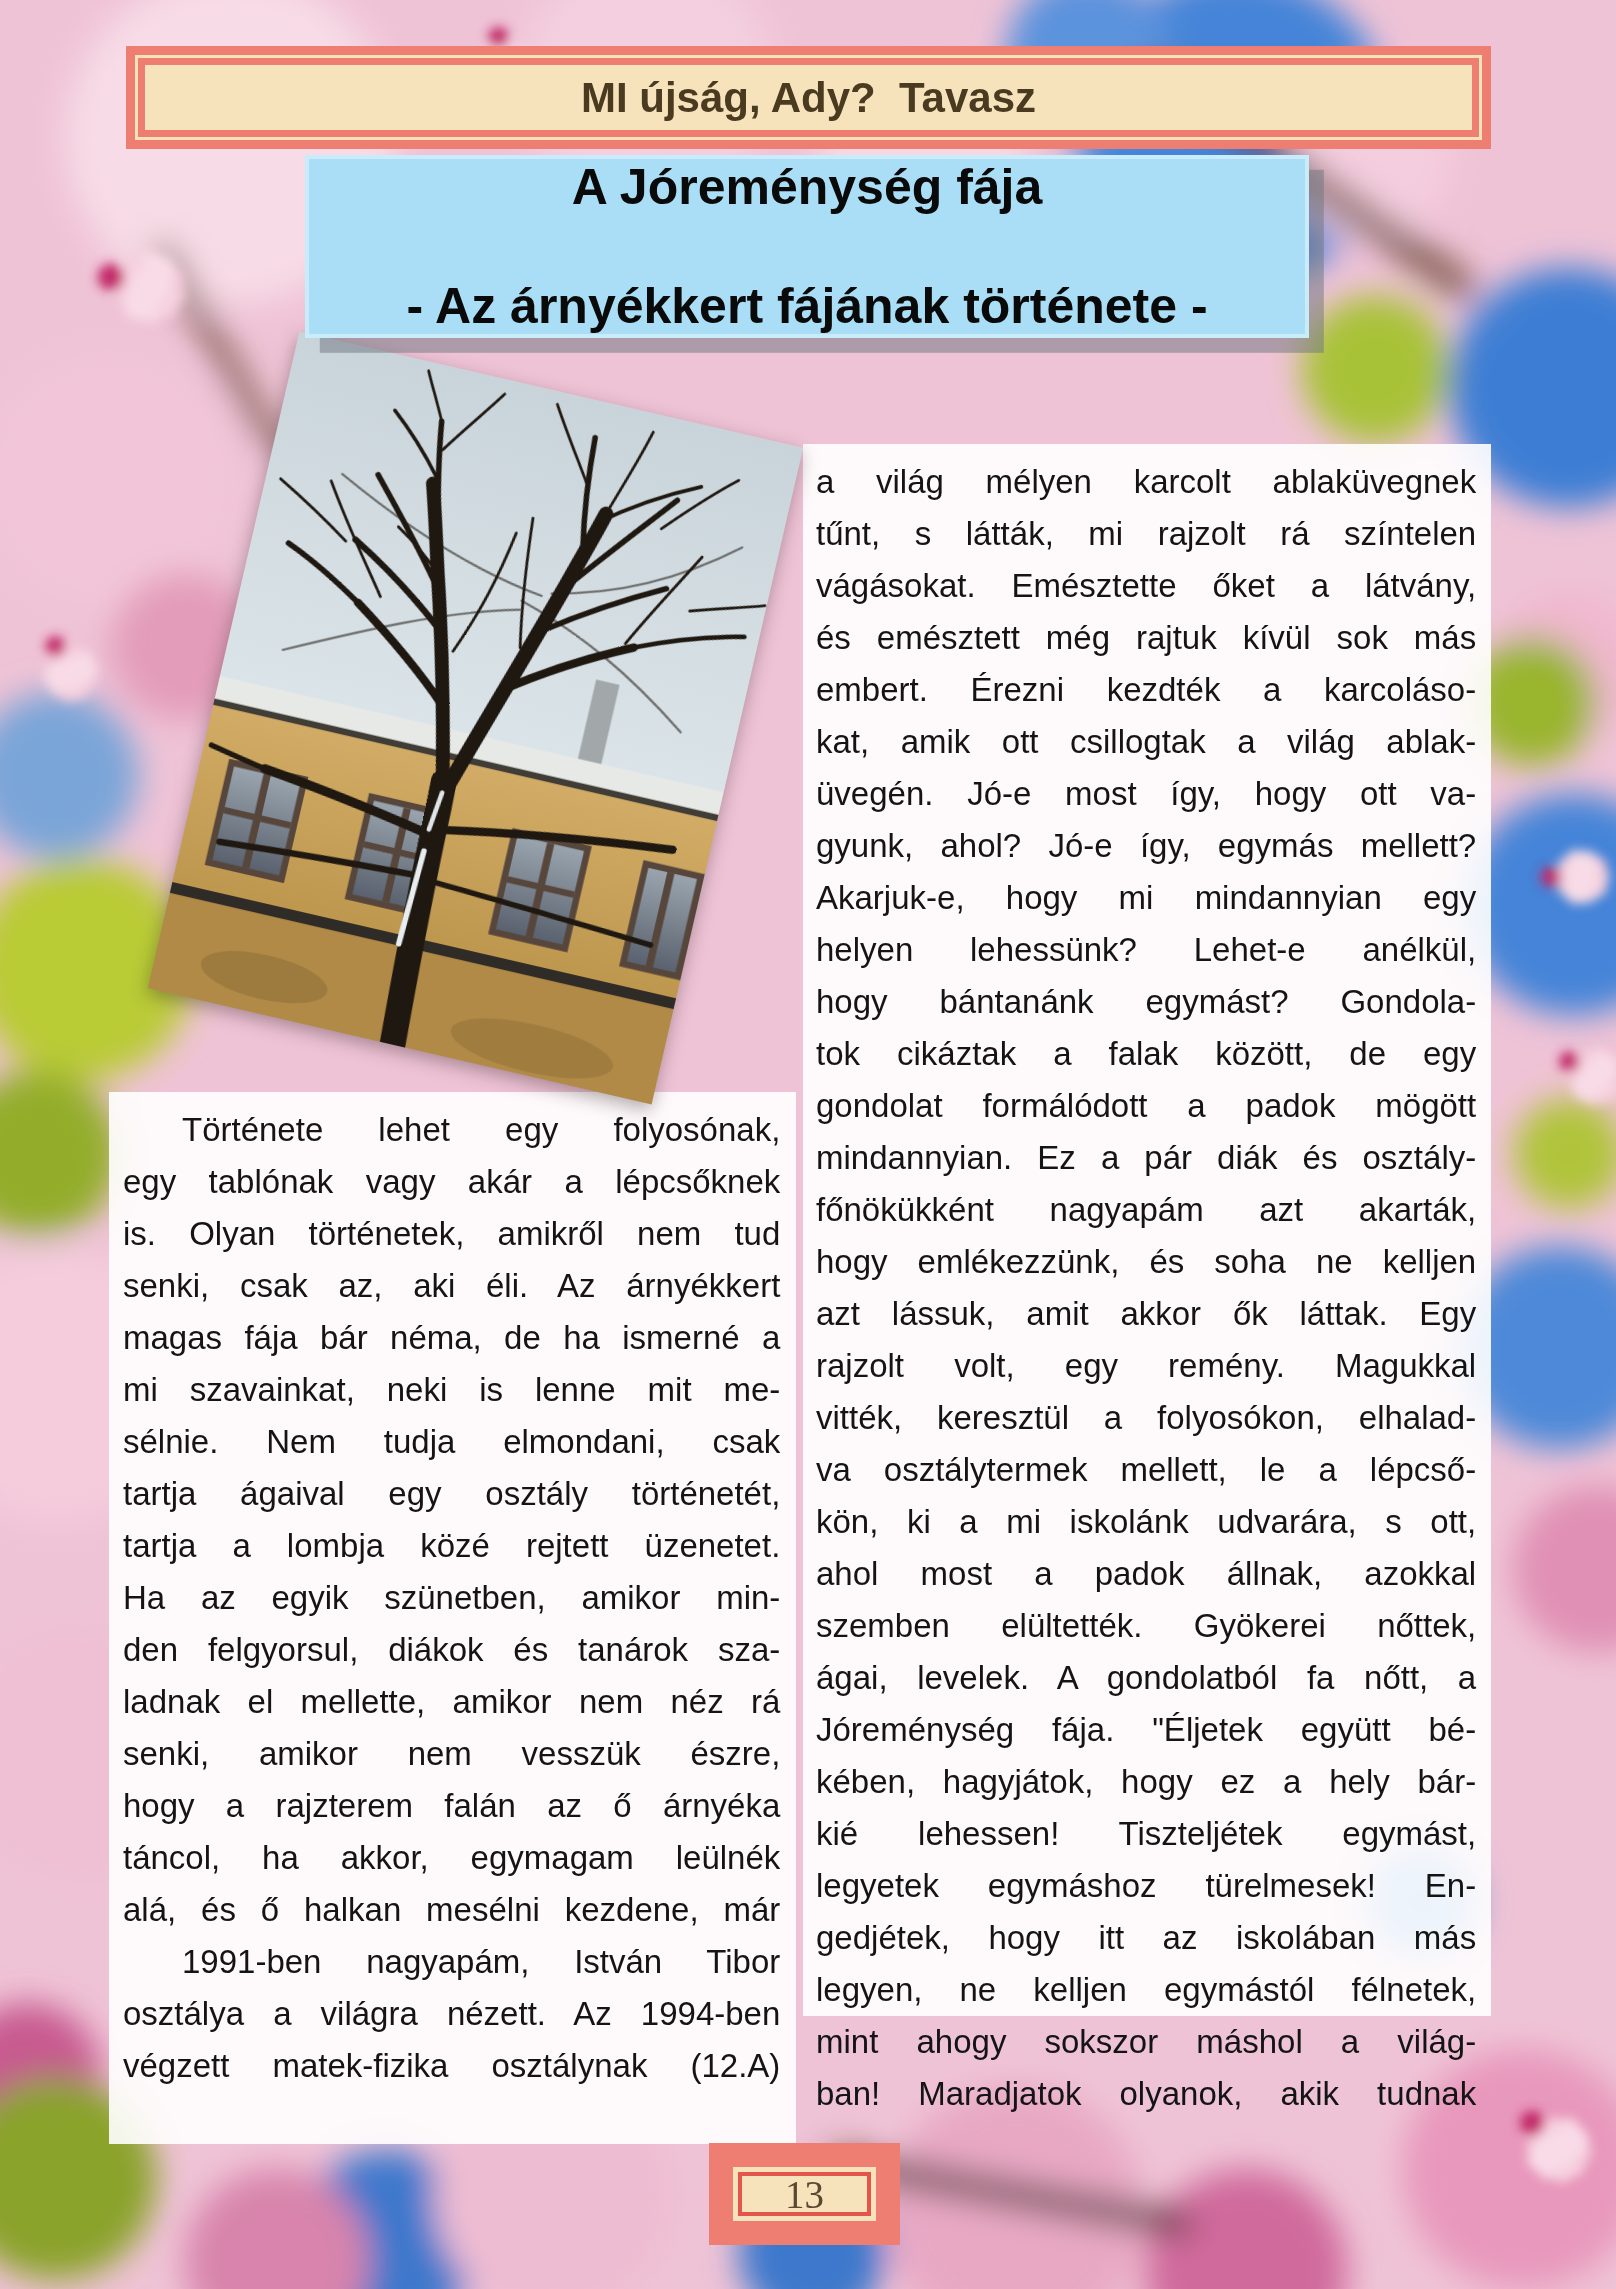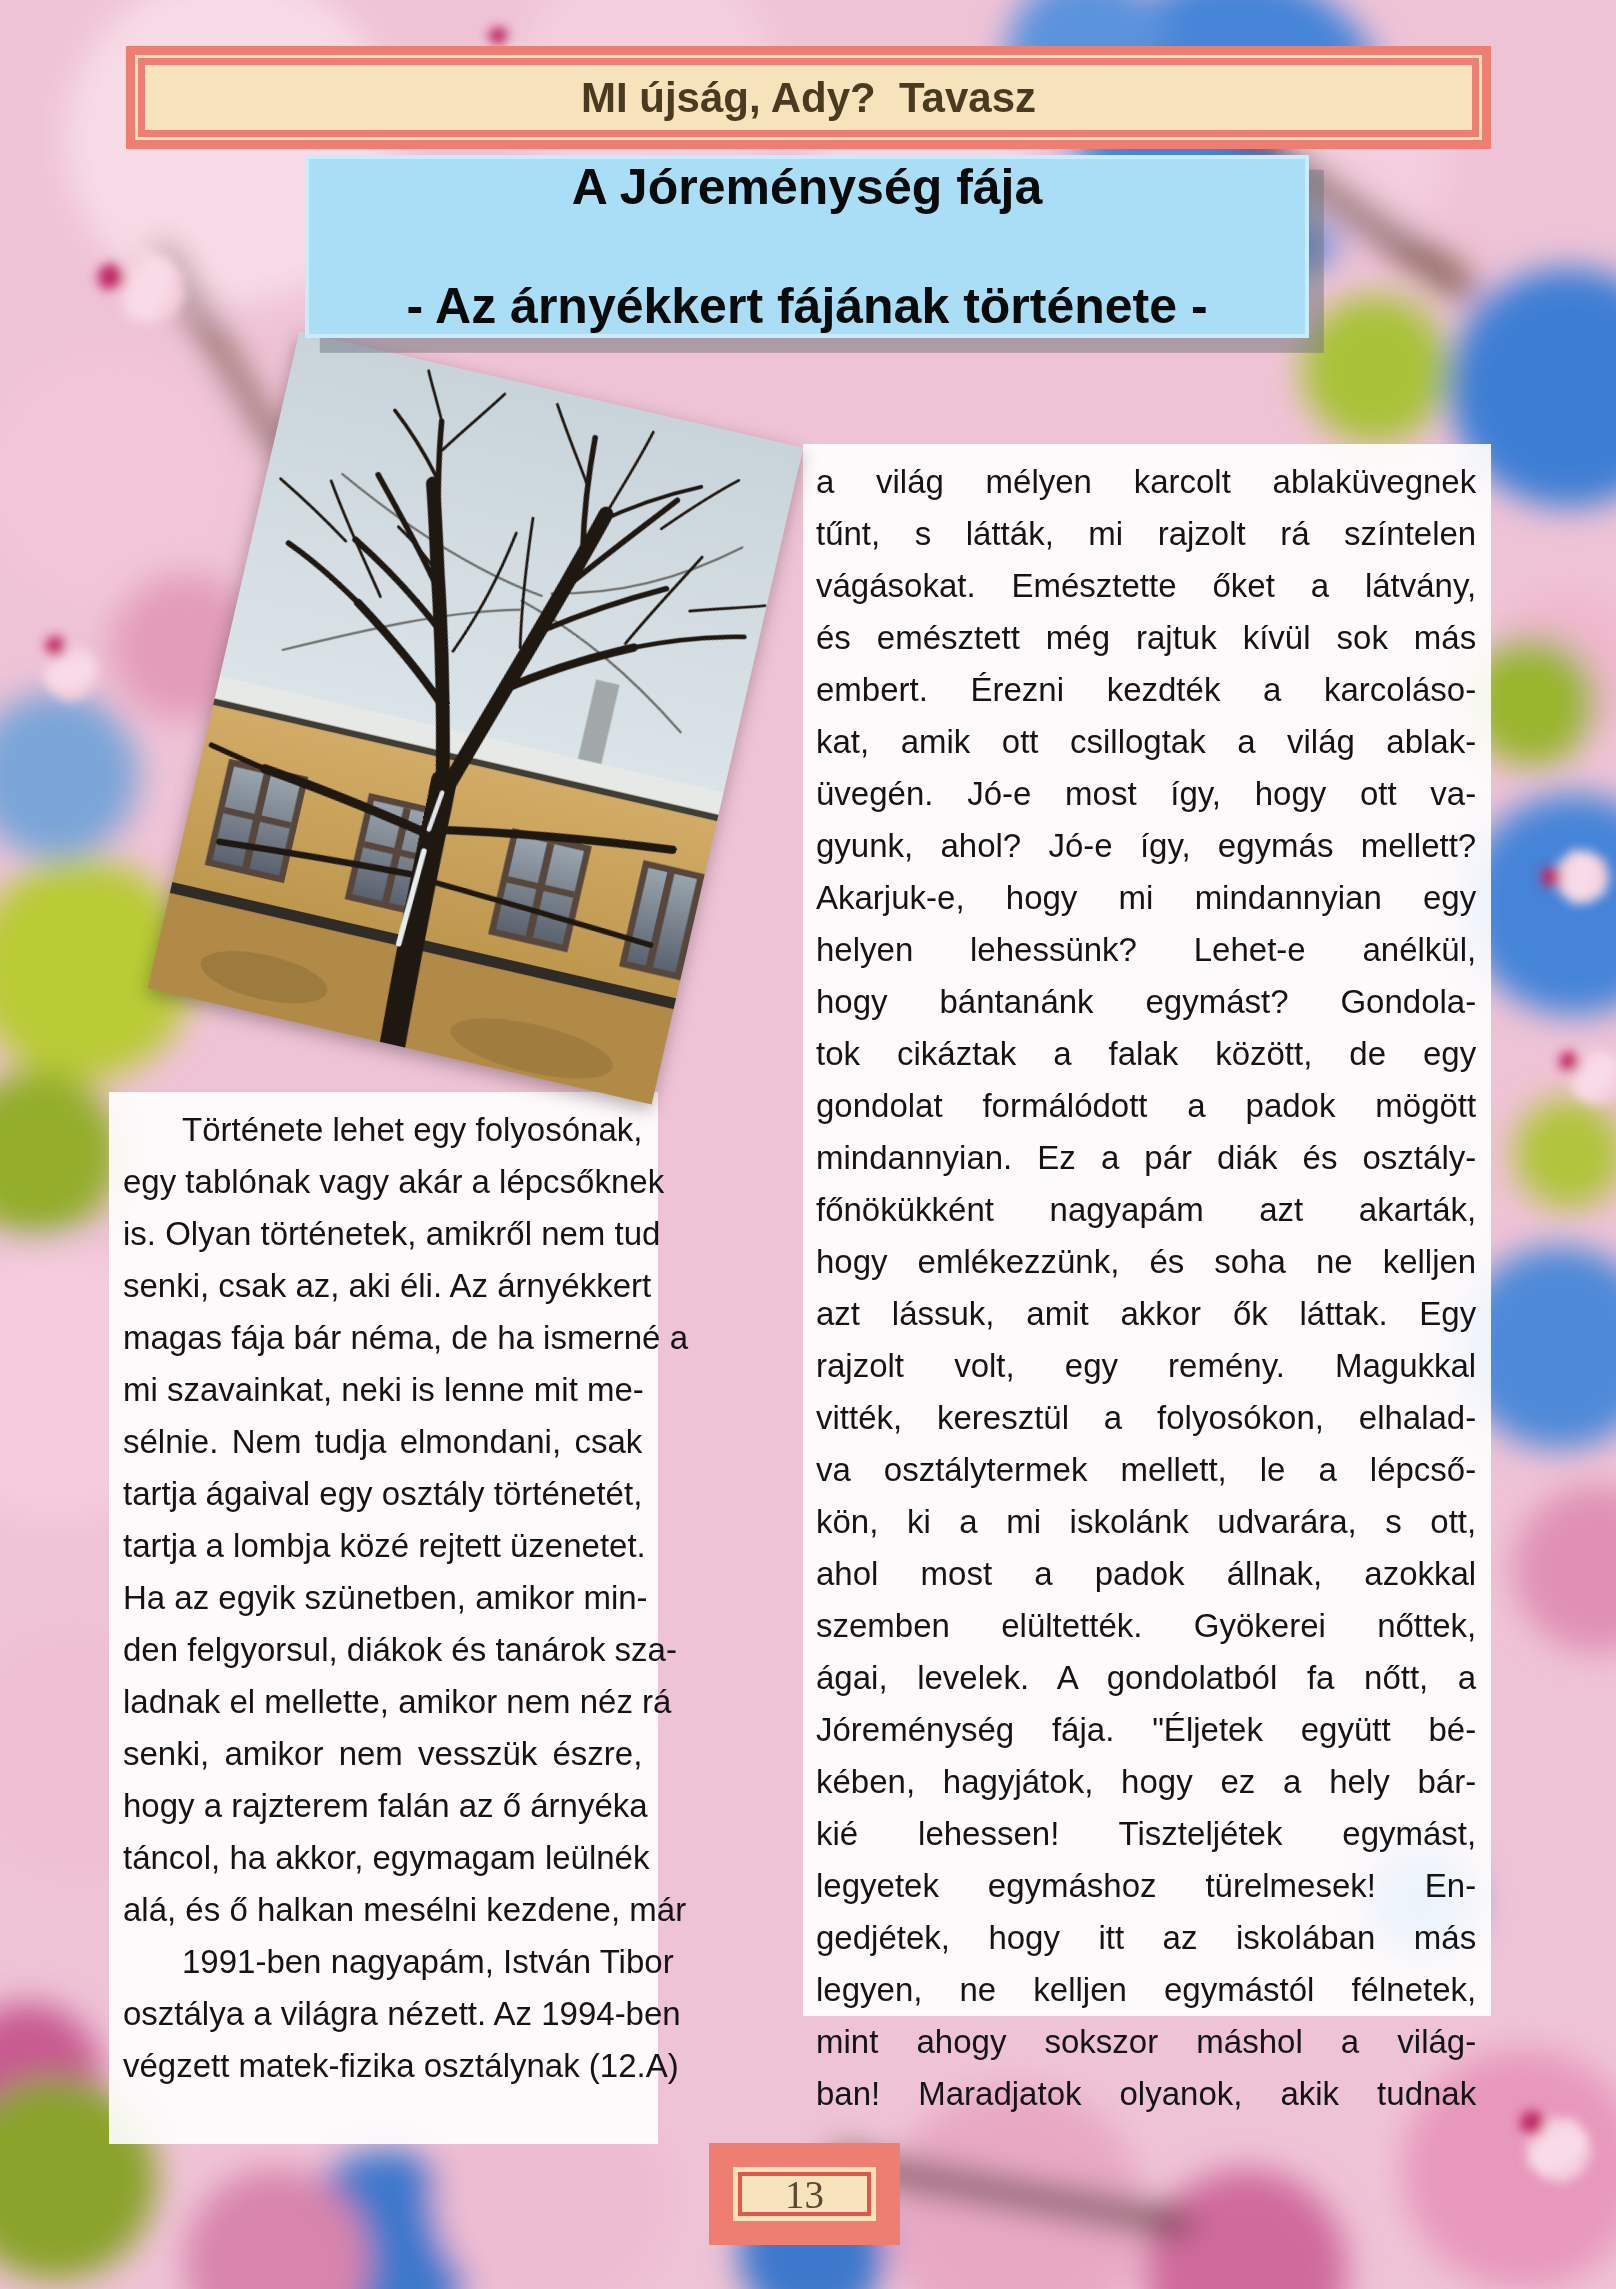--- a/index.html
+++ b/index.html
@@ -1,21 +1,21 @@
 <!DOCTYPE html>
 <html style="font-size:14.8px"><head>
 <meta charset="utf-8">
 <style>
   html,body{margin:0;padding:0;background:#777;}
   .page{position:relative;width:1617px;height:2290px;overflow:hidden;
         font-family:"Liberation Sans",sans-serif;background:#efc3d6;}
   .bg{position:absolute;inset:0;z-index:0;}
   
   .panel{position:absolute;background:rgba(255,255,255,0.90);z-index:2;box-sizing:border-box;}
-  .left-panel{left:109px;top:1092px;width:549px;height:1052px;padding:12px 15.7px 0 14px;}
+  .left-panel{left:109px;top:1092px;width:687px;height:1052px;padding:12px 15.7px 0 14px;}
   .right-panel{left:803px;top:420px;width:688px;height:1572px;padding:12px 14.8px 0 13px;margin-top:24px;}
   .line{height:52px;line-height:52px;font-size:33px;color:#141414;
         text-align:justify;text-align-last:justify;white-space:nowrap;overflow:visible;}
   .line.flush{text-align-last:left;}
   .line.indent{text-indent:59px;}
   
   .banner{position:absolute;left:126px;top:46px;width:1365px;height:103px;
           background:#ee7d72;padding:9.2px;box-sizing:border-box;z-index:4;}
   .banner-mid{width:100%;height:100%;box-sizing:border-box;border:3.7px solid #f6e3bc;
           background:#ee7d72;padding:6.5px;}

